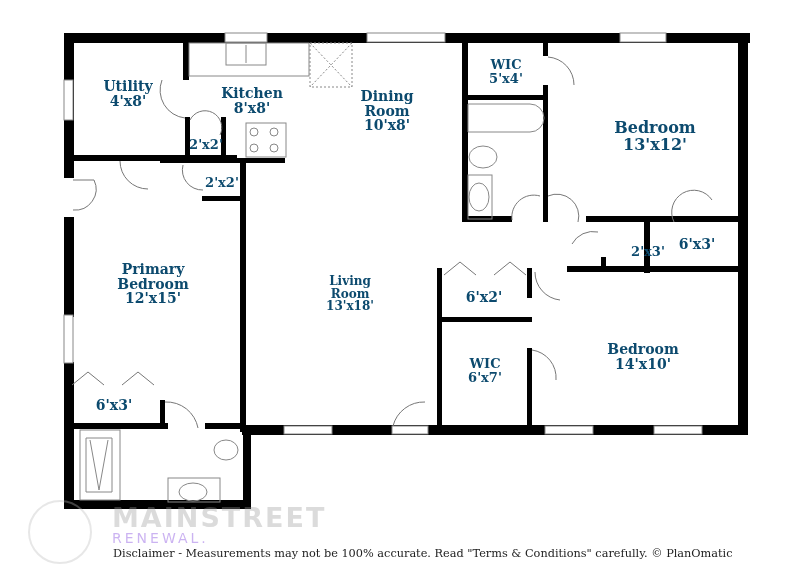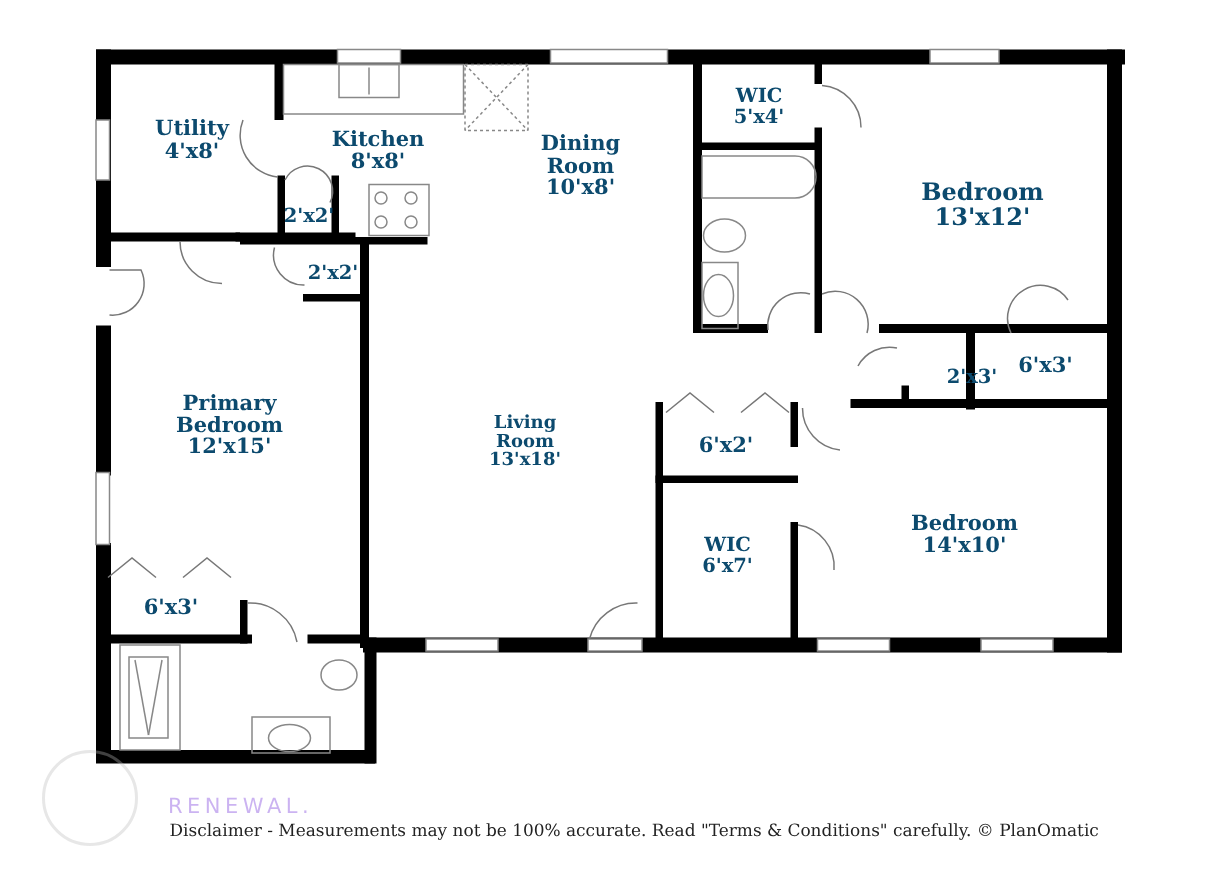--- a/index.html
+++ b/index.html
@@ -186,16 +186,17 @@
 <div class="lbl fs14" style="left:643px;top:342px;">
   <span class="n">Bedroom</span>
   <span class="d">14'x10'</span>
 </div>
 <div class="lbl fs14" style="left:114px;top:398px;">
   <span class="d">6'x3'</span>
 </div>
 
 <div class="wm">
   <div class="ring"></div>
+  <div class="t1">MAINSTREET</div>
   <div class="t2">RENEWAL.</div>
 </div>
 
 <div class="disclaimer">Disclaimer - Measurements may not be 100% accurate. Read "Terms &amp; Conditions" carefully. © PlanOmatic</div>
 
 </body></html>

